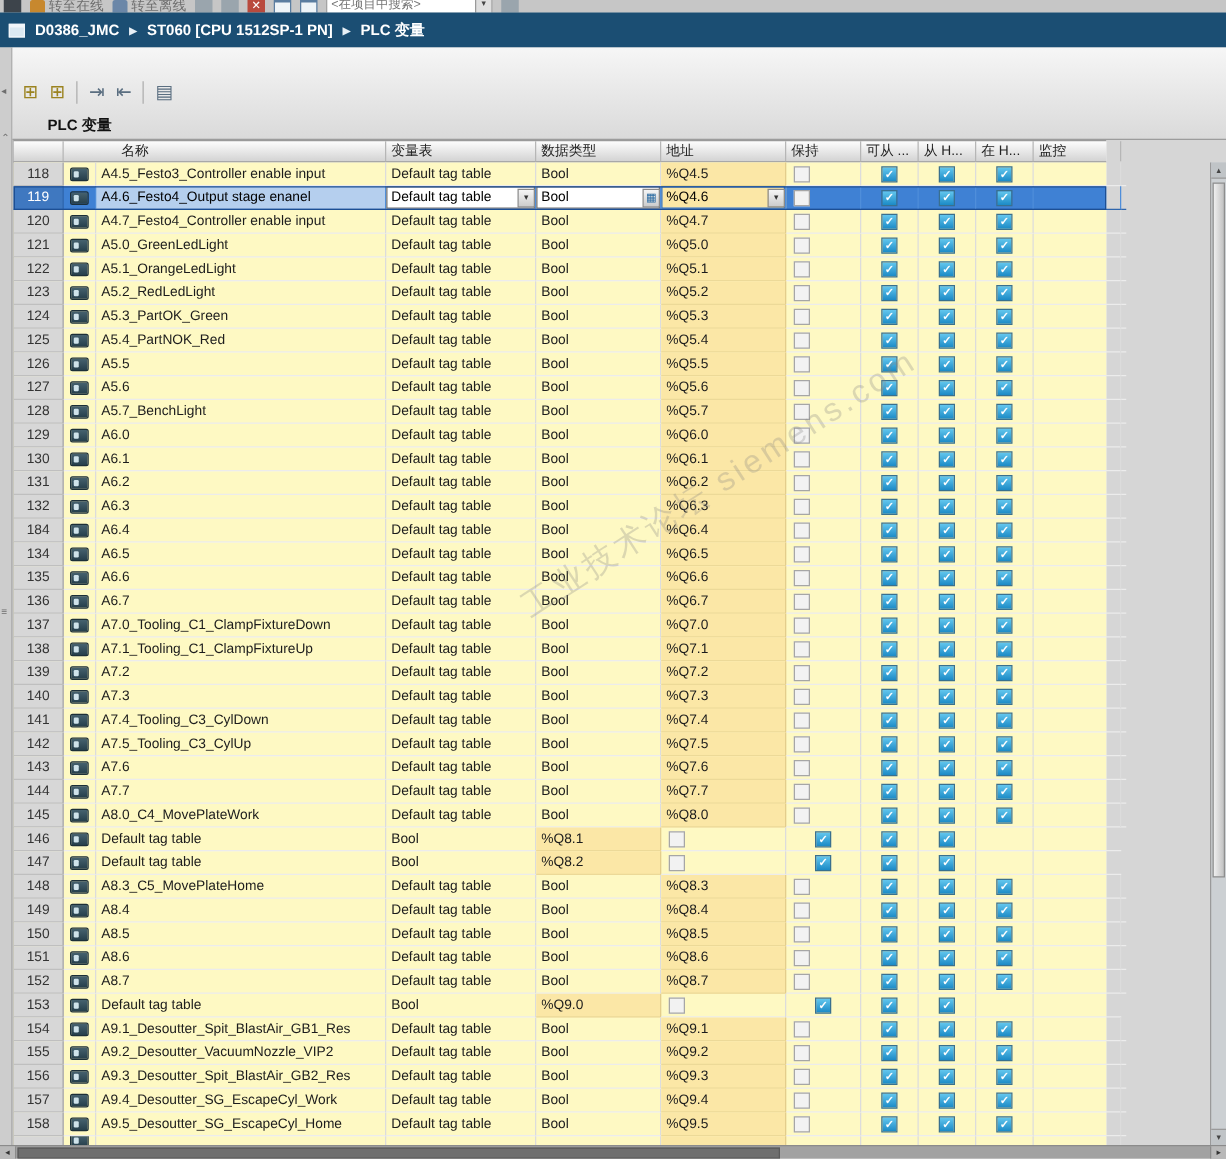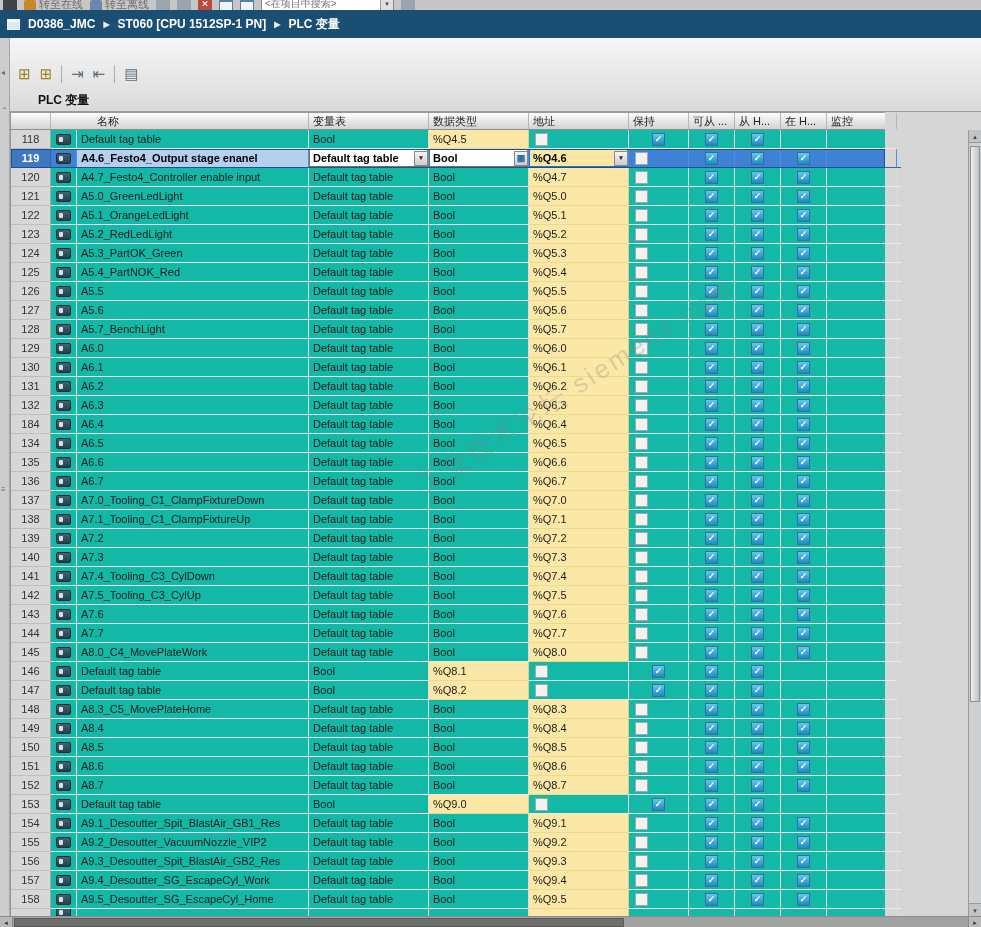--- a/index.html
+++ b/index.html
@@ -38,21 +38,21 @@
   .tt-ic.y { color:#9b8320; }
   .tt-sep { width:1px; height:18px; background:#adadad; }
   .page-title { position:absolute; left:28px; top:54px; font-size:12px; font-weight:bold; color:#111; }
 
   
   .table { position:absolute; left:10px; top:112px; width:875px; background:#fff; border-left:1px solid #989898; }
   .thead { display:grid; grid-template-columns:40px 258px 120px 100px 100px 60px 46px 46px 46px 70px 1fr; height:18px; background:linear-gradient(#fdfdfd,#d3d3d3); border-top:1px solid #9a9a9a; border-bottom:1px solid #8f8f8f; font-size:11px; color:#222; }
   .th { border-right:1px solid #b6b6b6; line-height:17px; padding-left:4px; overflow:hidden; white-space:nowrap; }
   .th.thname { padding-left:46px; }
 
-  .trow { display:grid; grid-template-columns:40px 26px 232px 120px 100px 100px 60px 46px 46px 46px 70px 1fr; height:19px; background:#14b8a6; font-size:11px; color:#1c1c1c; }
+  .trow { display:grid; grid-template-columns:40px 26px 232px 120px 100px 100px 60px 46px 46px 46px 70px 1fr; height:19px; background:#fef9c3; font-size:11px; color:#1c1c1c; }
   .c { border-right:1px solid #dcdcdc; border-bottom:1px solid #ececec; overflow:hidden; white-space:nowrap; display:flex; align-items:center; padding-left:4px; }
   .c.num { background:#d7d7d7; border-right:1px solid #a5a5a5; border-bottom:1px solid #bfbfbf; justify-content:center; padding:0; color:#333; }
   .c.iconc { justify-content:center; padding:0; }
   .c.addr { background:#fbe7a6; border-right:1px solid #e3cd8c; border-bottom:1px solid #ecd998; }
   .c.chkc { justify-content:center; padding:0; }
   .c.retainc { justify-content:flex-start; padding-left:6px; }
   .celltxt { flex:1 1 auto; overflow:hidden; }
 
   .tagicon { width:15px; height:11px; background:linear-gradient(#46626f,#263f4b); border:1px solid #1c2f38; border-radius:2px; position:relative; flex:0 0 auto; }
   .tagicon::after { content:""; position:absolute; left:2px; top:2px; width:4px; height:5px; background:#cfe3ea; border-radius:1px; }
@@ -60,21 +60,21 @@
   .cb { width:13px; height:13px; border:1px solid #39708f; display:flex; align-items:center; justify-content:center; flex:0 0 auto; }
   .cb.on { background:linear-gradient(#63c7ee,#1b8ac6); color:#fff; font-size:9px; font-weight:bold; }
   .cb.on::after { content:"\2713"; }
   .cb.off { background:#f2f2f2; border-color:#a6a6a6; }
 
   .ddbtn, .pickbtn { display:none; width:14px; height:15px; margin-left:auto; background:linear-gradient(#f5f5f5,#cccccc); border:1px solid #8a8a8a; font-size:7px; align-items:center; justify-content:center; color:#333; flex:0 0 auto; }
   .pickbtn { font-size:9px; color:#2d6da3; }
 
   
   .trow.selected { background:#3f81d4; outline:1px solid #1d4f94; outline-offset:-1px; color:#fff; }
-  .trow.selected .c { border-right-color:#4f8eda; border-bottom-color:#2f66ad;font-weight:bold; }
+  .trow.selected .c { border-right-color:#4f8eda; border-bottom-color:#2f66ad; }
   .trow.selected .c.num { background:#3f78c0; color:#fff; border-right-color:#2f66ad; }
   .trow.selected .c.name { background:#b5cfee; color:#000;text-align:center; }
   .trow.selected .c.vtab, .trow.selected .c.dtype { background:#fff; color:#000; box-shadow:inset 0 0 0 1px #707070; }
   .trow.selected .c.addr { background:#fbe7a6; color:#000; box-shadow:inset 0 0 0 1px #2a6fc9; }
   .trow.selected .ddbtn, .trow.selected .pickbtn { display:flex; }
 
   .trow.partial { height:7px; }
   .trow.partial .c { border-bottom:0; }
 
   
@@ -164,20 +164,21 @@
       <div class="th">监控</div>
       <div class="th" style="border-right:0">注释</div>
     </div>
 
     <div class="tbody">
   <div class="trow">
     <div class="c num">118</div>
     <div class="c iconc">
       <span class="tagicon"></span>
     </div>
+    <div class="c name">A4.5_Festo3_Controller enable input</div>
     <div class="c vtab">
       <span class="celltxt">Default tag table</span>
 
     </div>
     <div class="c dtype">
       <span class="celltxt">Bool</span>
 
     </div>
     <div class="c addr">
       <span class="celltxt">%Q4.5</span>

